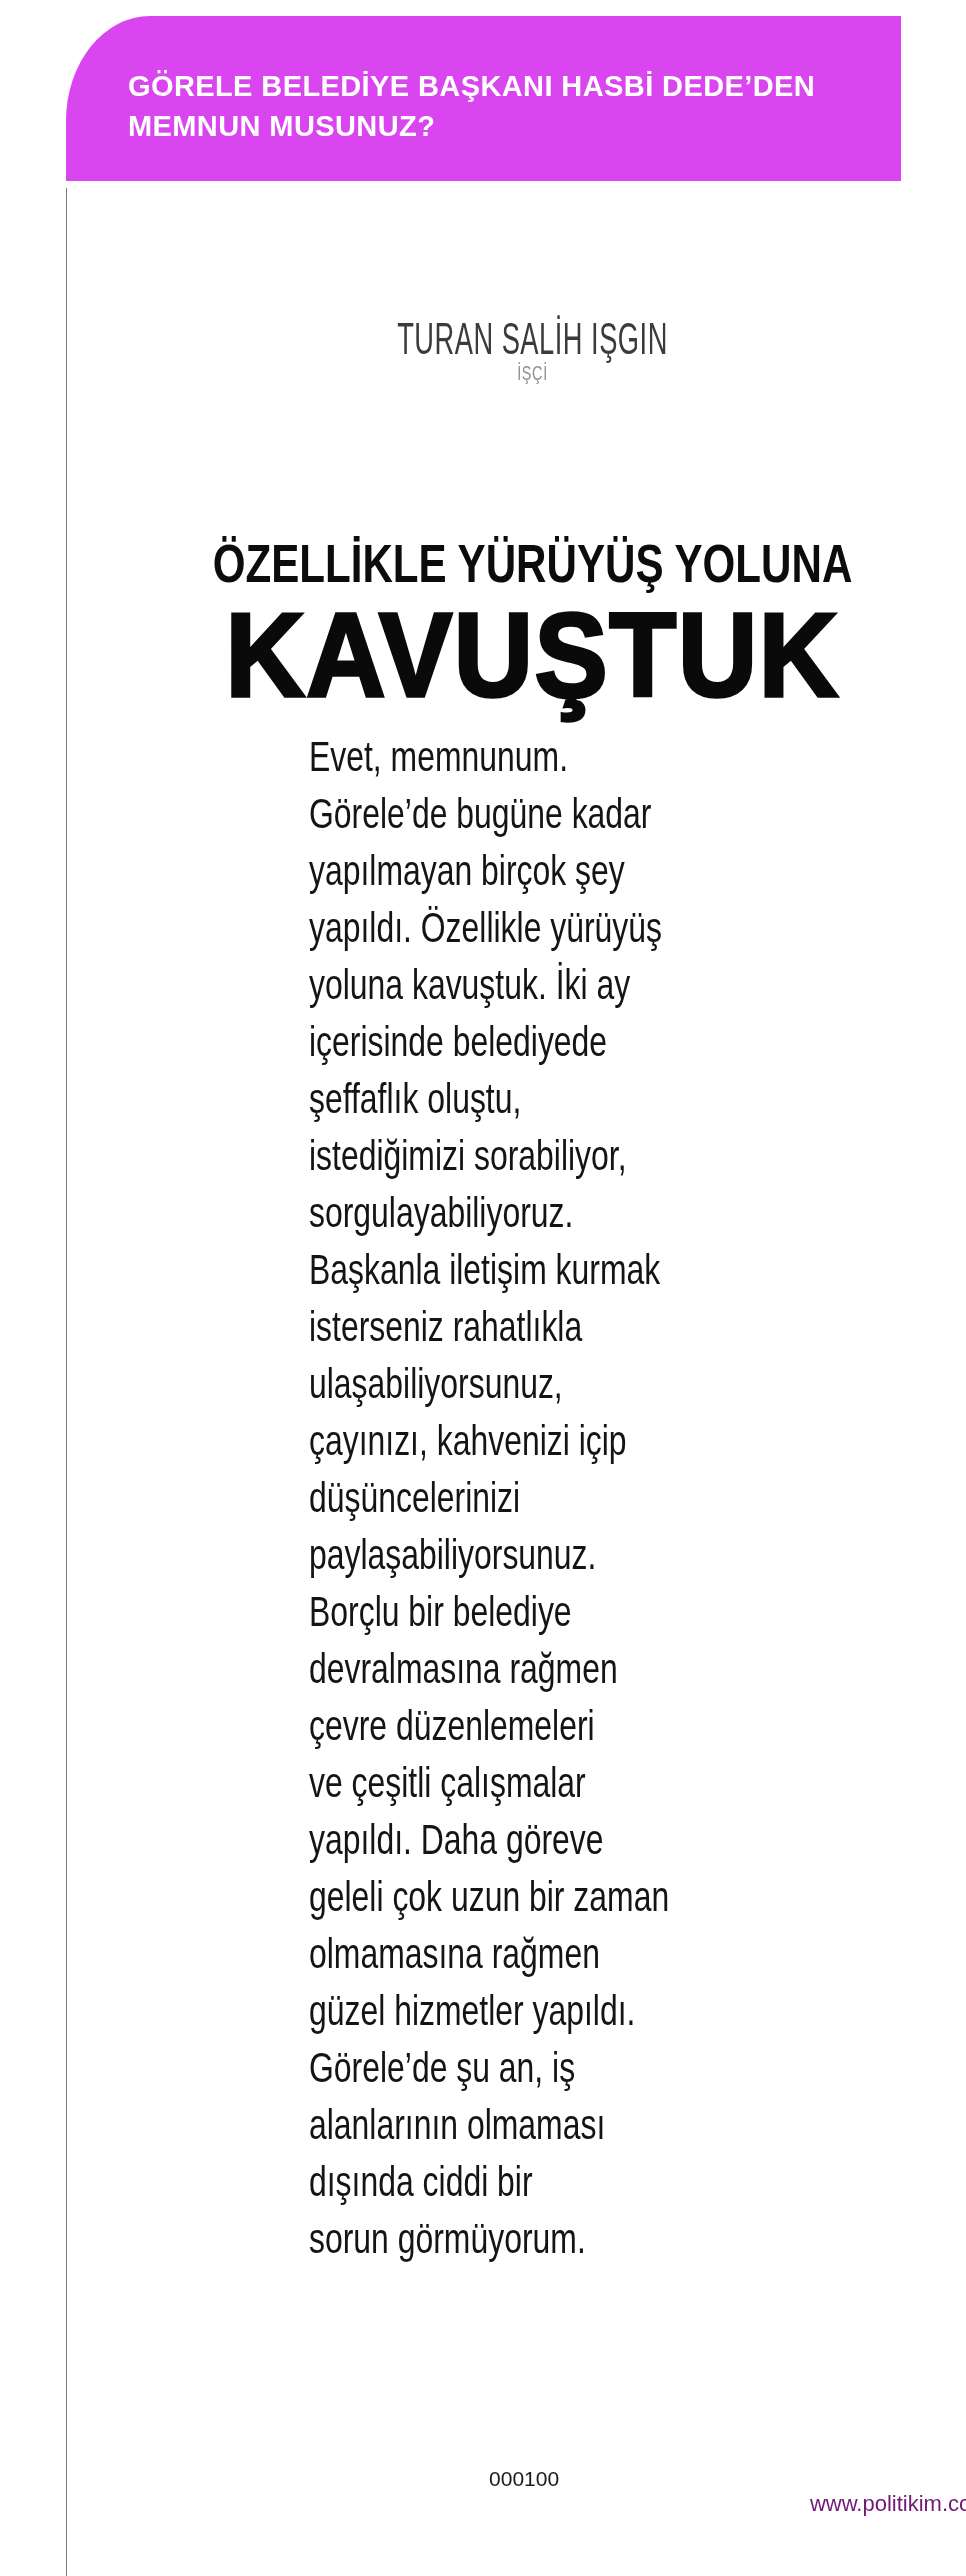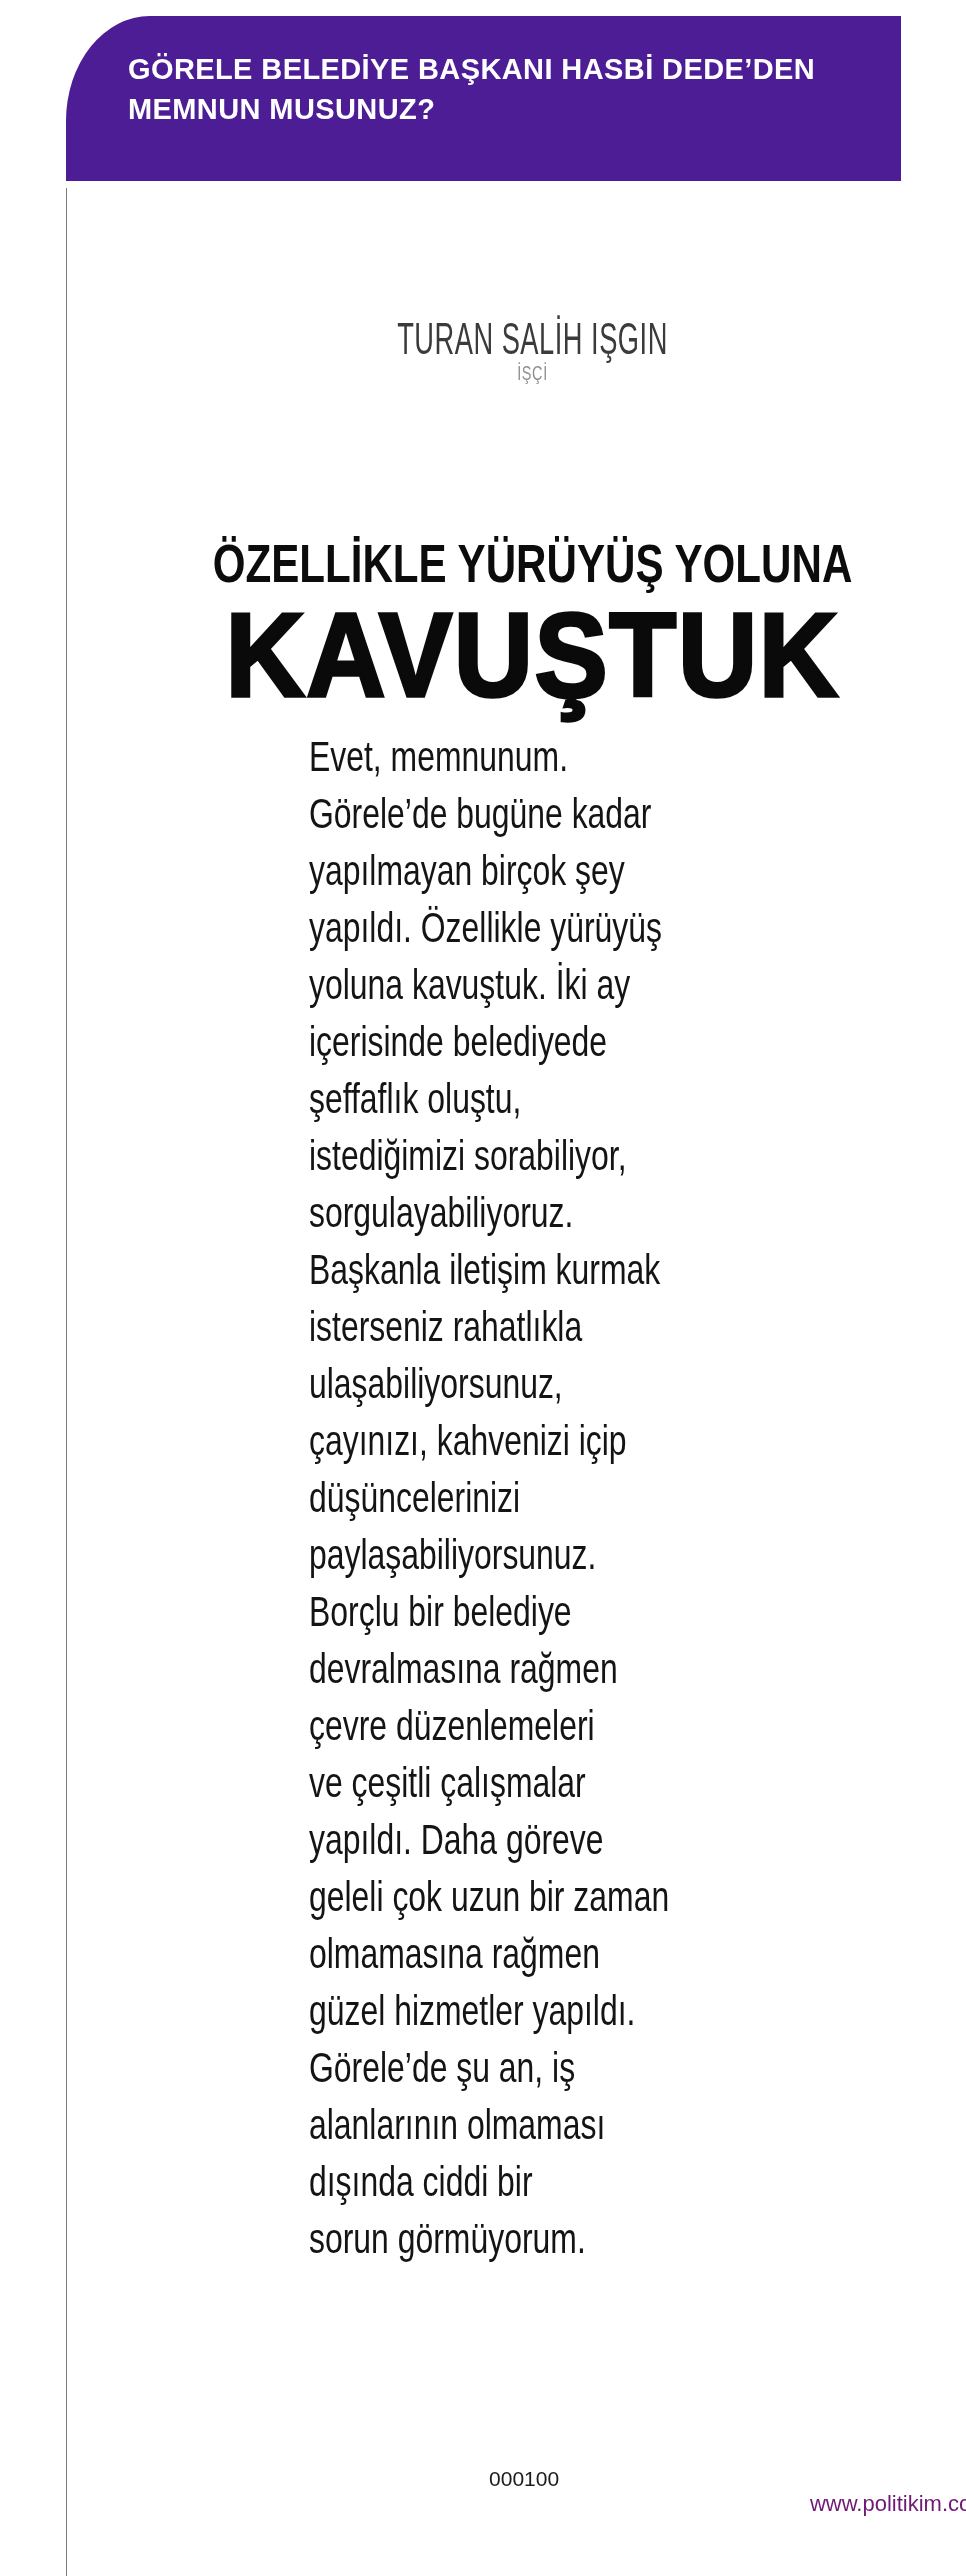--- a/index.html
+++ b/index.html
@@ -11,24 +11,24 @@
     overflow: hidden;
     font-family: "Liberation Sans", "DejaVu Sans", sans-serif;
   }
   
   .banner {
     position: absolute;
     left: 66px;
     top: 16px;
     width: 835px;
     height: 165px;
-    background: #4c1d95;
+    background: #d946ef;
     border-top-left-radius: 84px 105px;
     box-sizing: border-box;
-    padding: 33px 25px 0 62px;
+    padding: 50px 25px 0 62px;
   }
   .banner-text {
     color: #ffffff;
     font-size: 29px;
     font-weight: bold;
     line-height: 40px;
     letter-spacing: 0.4px;
     white-space: pre-line;
   }
   

